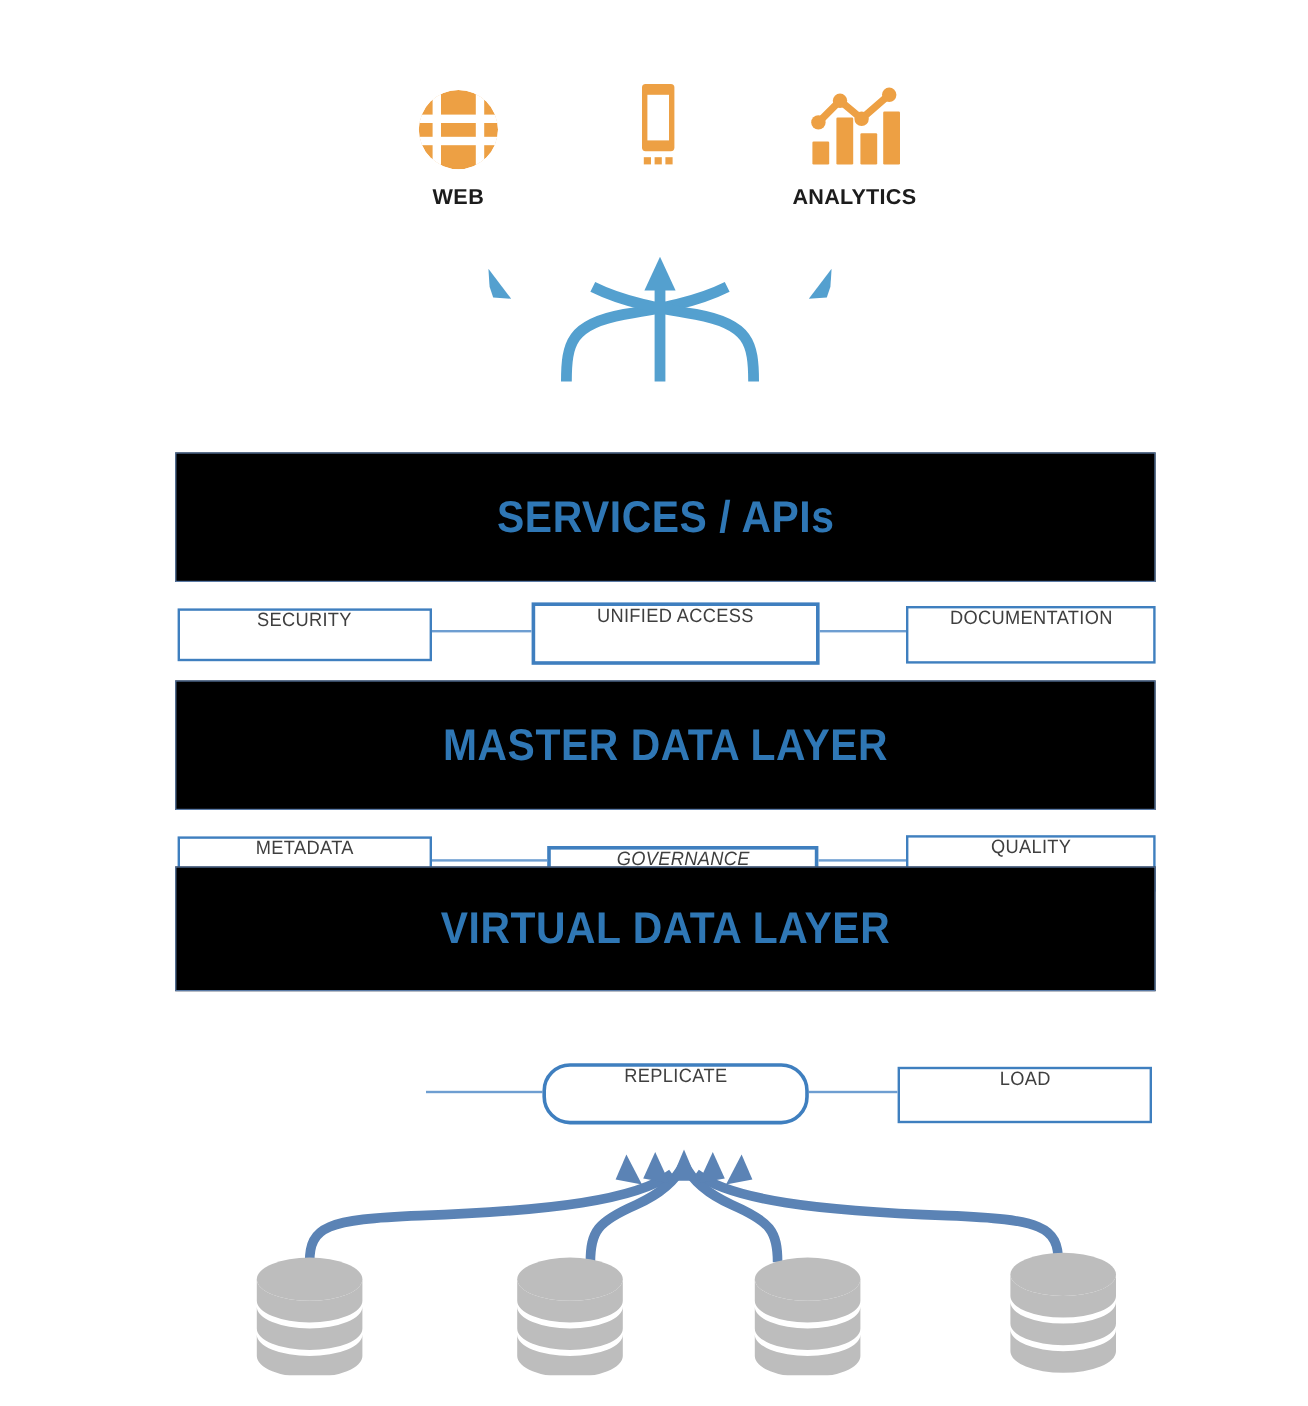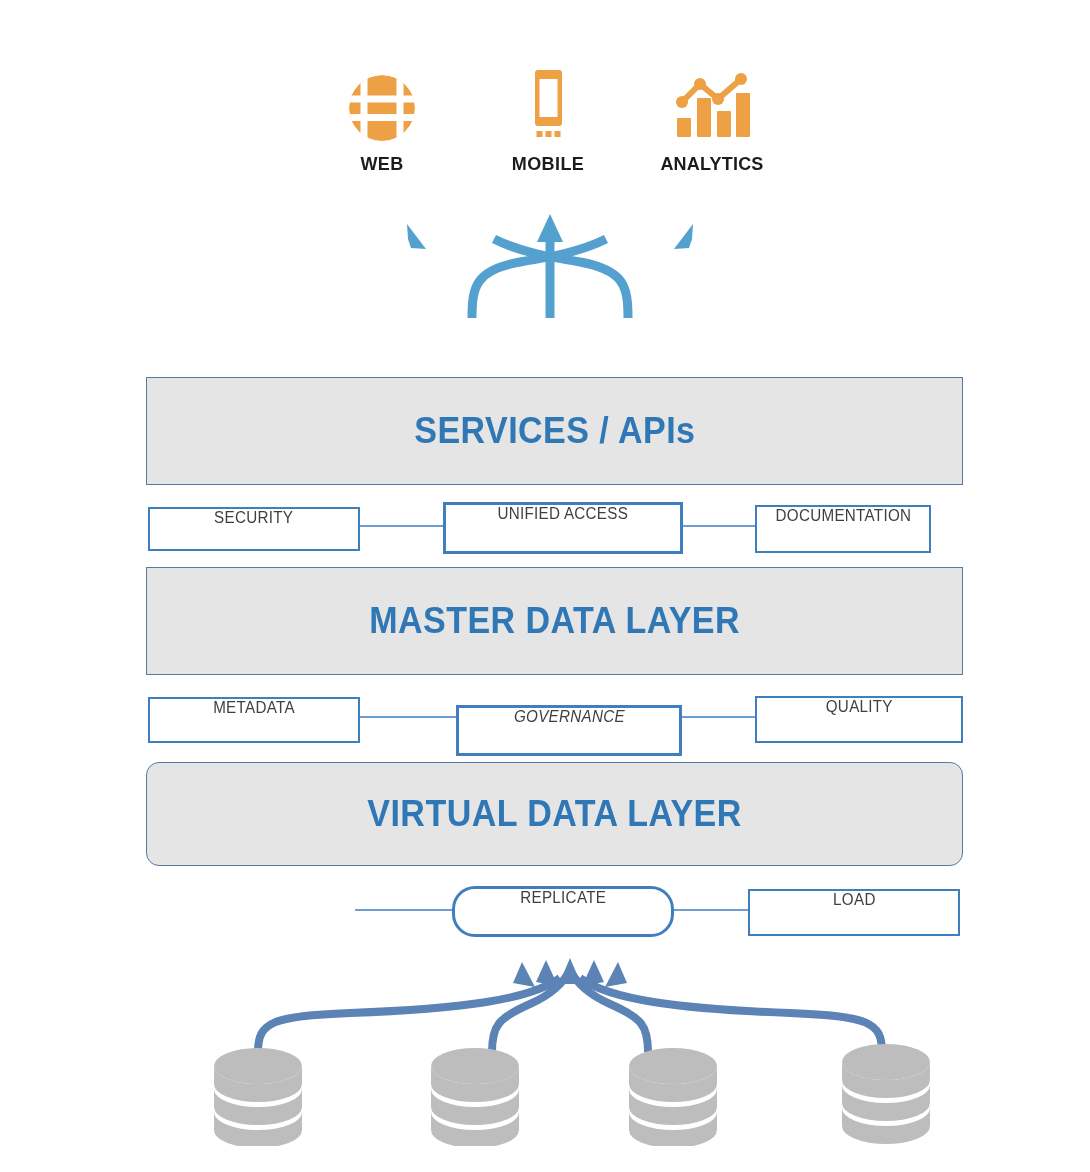--- a/index.html
+++ b/index.html
@@ -54,39 +54,39 @@
   #consumer-web   { left: -8px; }
   #consumer-mobile{ left: 158px; }
   #consumer-analytics { left: 322px; text-align: center; }
   #consumer-analytics .label { letter-spacing: 0.2px; }
 
   
   .layer-panel {
     position: absolute;
     left: 146px;
     width: 817px;
-    background: #e5e5e5;
+    background: #000000;
     border: 1px solid #5a7aa6;
     box-sizing: border-box;
     display: flex;
     align-items: center;
     justify-content: center;
   }
   .layer-panel .layer-title {
     font-family: "Liberation Sans Narrow", "Liberation Sans", sans-serif;
     font-size: 37px;
     font-weight: bold;
     color: #2f77b5;
     letter-spacing: 0.5px;
     transform: scaleX(0.92);
     white-space: nowrap;
   }
   #panel-services { top: 377px; height: 108px; }
   #panel-master   { top: 567px; height: 108px; }
-  #panel-virtual  { top: 762px; height: 104px; border-radius: 13px; }
+  #panel-virtual  { top: 722px; height: 104px; }
 
   
   .cap-row {
     position: absolute;
     left: 0;
     width: 1090px;
     height: 52px;
   }
   #cap-row-1 { top: 502px; }
   #cap-row-2 { top: 693px; }
@@ -115,21 +115,21 @@
   .cap-connector {
     position: absolute;
     height: 2px;
     background: #6e9ed1;
     top: 23px;
   }
 
   
   #box-security      { left: 148px; top: 5px;  width: 212px; height: 44px; }
   #box-unified       { left: 443px; top: 0px;  width: 240px; height: 52px; }
-  #box-documentation { left: 755px; top: 3px;  width: 176px; height: 48px; }
+  #box-documentation { left: 755px; top: 3px;  width: 208px; height: 48px; }
   #conn-1a { left: 360px; width: 83px; }
   #conn-1b { left: 683px; width: 72px; }
 
   
   #box-metadata   { left: 148px; top: 4px; width: 212px; height: 46px; }
   #box-governance { left: 456px; top: 12px; width: 226px; height: 51px; font-style: italic; }
   #box-quality    { left: 755px; top: 3px; width: 208px; height: 47px; }
   #conn-2a { left: 360px; width: 96px; }
   #conn-2b { left: 682px; width: 73px; }
 
@@ -197,21 +197,20 @@
     <div class="consumer" id="consumer-mobile">
       <div class="icon-wrap">
         <svg width="60" height="80" viewBox="0 0 60 80" aria-hidden="true">
           <rect x="17" y="2" width="27" height="56" rx="3" ry="3" fill="#eda044"></rect>
           <rect x="21.5" y="11" width="18" height="38" fill="#ffffff"></rect>
           <rect x="18.5" y="63" width="6" height="6" fill="#eda044"></rect>
           <rect x="27.5" y="63" width="6" height="6" fill="#eda044"></rect>
           <rect x="36.5" y="63" width="6" height="6" fill="#eda044"></rect>
         </svg>
       </div>
-      <div class="label">MOBILE</div>
     </div>
 
     <div class="consumer" id="consumer-analytics">
       <div class="icon-wrap">
         <svg width="78" height="74" viewBox="0 0 78 74" aria-hidden="true">
           <g fill="none" stroke="#eda044" stroke-width="6" stroke-linecap="round" stroke-linejoin="round">
             <polyline points="9,31 27,13 45,28 68,8"></polyline>
           </g>
           <g fill="#eda044">
             <circle cx="9" cy="31" r="6"></circle>

